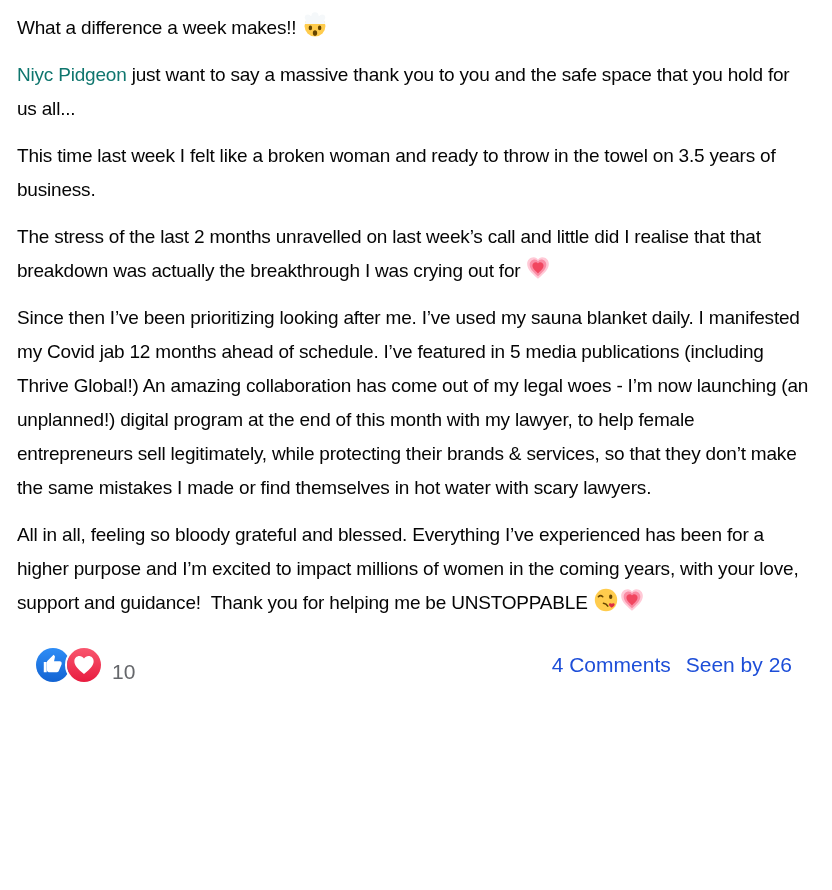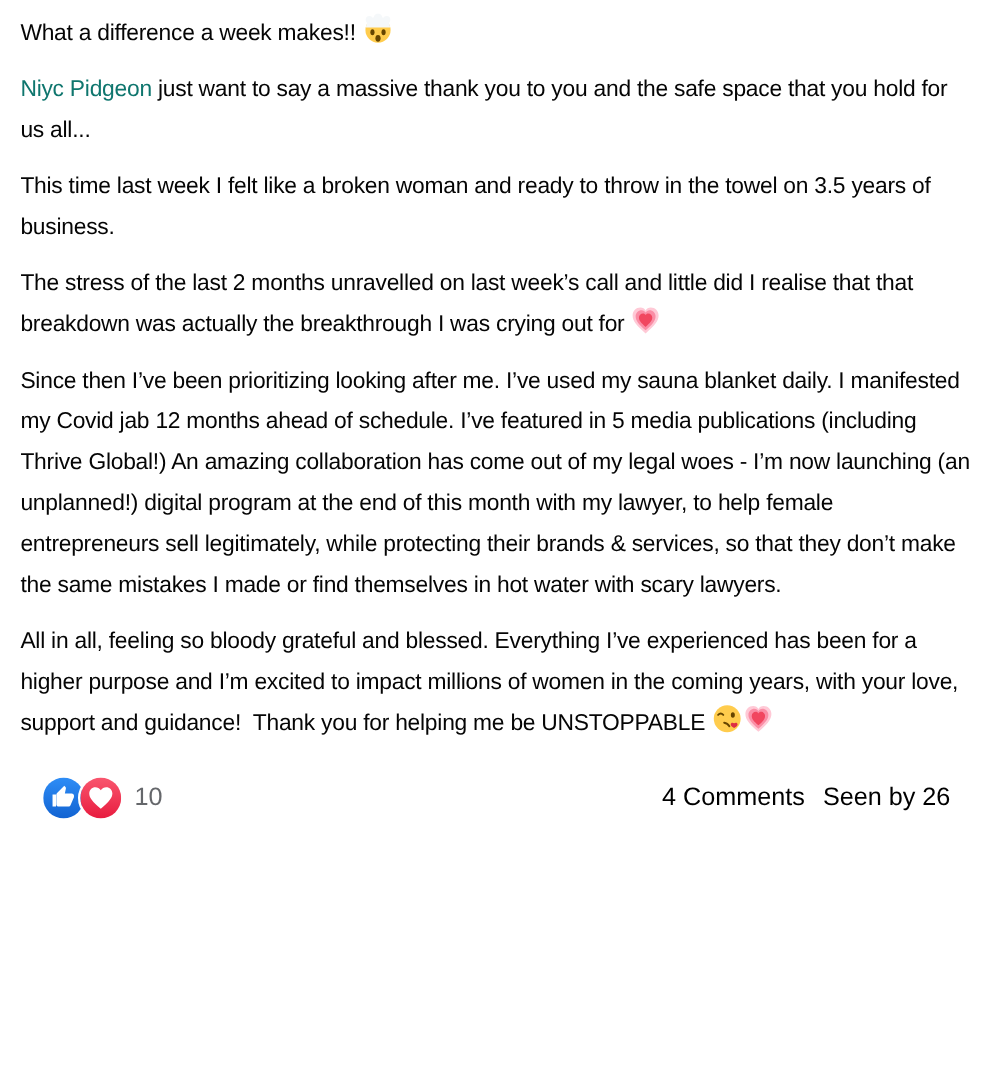--- a/index.html
+++ b/index.html
@@ -30,21 +30,21 @@
   .emoji svg { display: block; }
   
   .footer {
     margin-top: 26px;
     padding: 0 20px 0 19px;
     display: flex;
     align-items: center;
     justify-content: space-between;
     height: 38px;
   }
-  .footer-left { display: flex; align-items: center; }
+  .footer-left { display: flex; align-items: flex-end; }
   .reaction-icons { display: flex; align-items: center; }
   .reaction {
     width: 34px; height: 34px;
     border-radius: 50%;
     display: block;
   }
   .reaction.like { position: relative; z-index: 0; }
   .reaction-love-wrap {
     margin-left: -5px;
     border: 2px solid #ffffff;
@@ -60,21 +60,21 @@
     color: #65676b;
     cursor: pointer;
   }
   .footer-right {
     display: flex;
     align-items: center;
     gap: 15px;
   }
   .footer-right .meta {
     font-size: 21px;
-    color: #000000;
+    color: #1d4ed8;
     cursor: pointer;
   }
 </style>
 </head>
 <body>
 
 <div class="post">
 
   <p class="para"><span class="txt">What a difference a week makes!! </span><span class="emoji" title="🤯"><svg viewBox="0 0 36 36" width="26" height="26">
           <circle cx="18" cy="19.5" r="14.5" fill="#FFCC4D"></circle>

